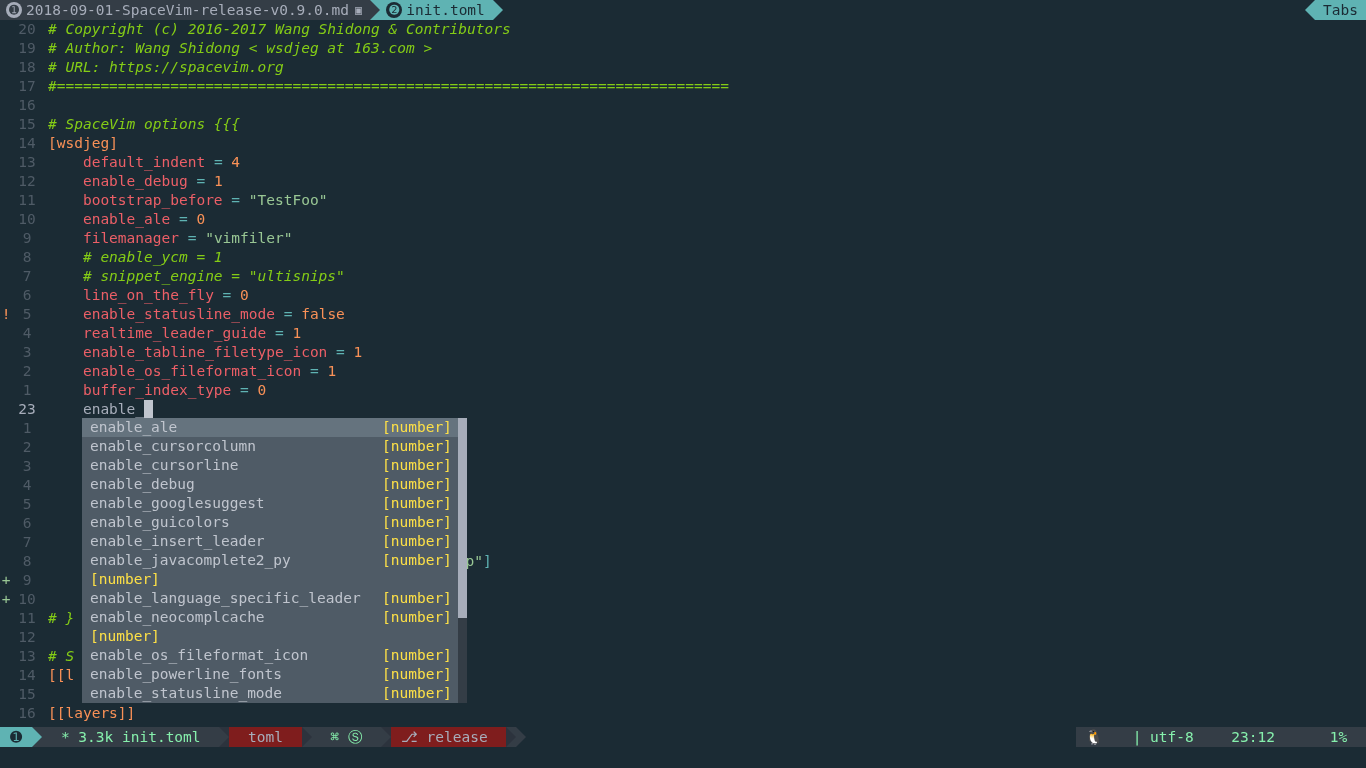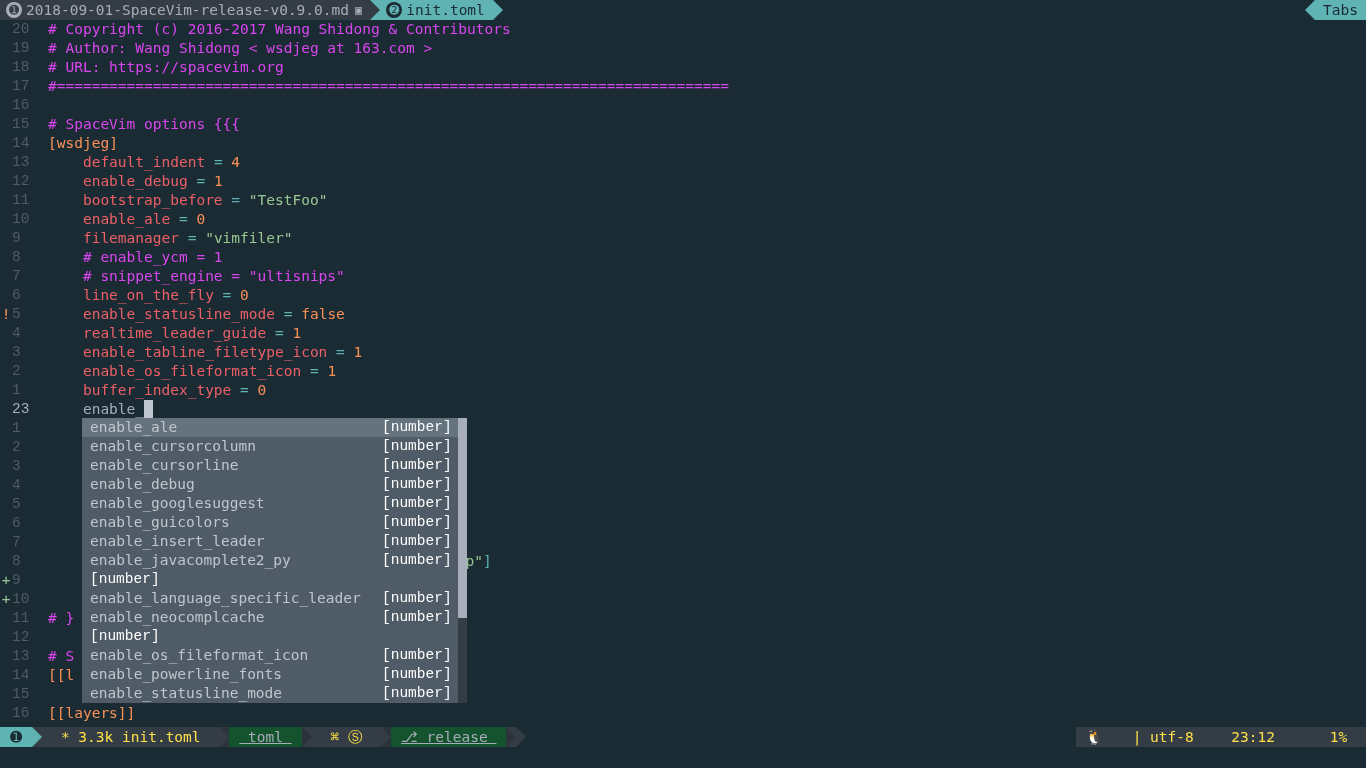--- a/index.html
+++ b/index.html
@@ -73,28 +73,27 @@
   }
   .sign {
     width: 12px;
     text-align: center;
     color: #5fb3b3;
   }
   .sign.warn { color:#f99157; }
   .sign.add { color:#99c794; }
   .lnum {
     width: 36px;
-    text-align: left;
+    text-align: center;
     padding-right: 6px;
     color: #4f5b66;
-    font-family: Liberation Mono, monospace;
   }
   .line.current .lnum { color:#a7adba; }
   .code { flex:1; }
-  .c-comment { color:#d946ef; }
+  .c-comment { color:#84cc16;font-style:italic; }
   .c-orange { color:#f99157; }
   .c-red { color:#ec5f67; }
   .c-teal { color:#5fb3b3; }
   .c-green { color:#99c794; }
   .c-fg { color:#a7adba; }
   .cursor { background:#c0c5ce; color:#1b2b34; display:inline-block; width:9px; height:19px; vertical-align:bottom;}
   
   .popup {
     position: absolute;
     left: 82px;
@@ -105,21 +104,21 @@
   }
   .popup-inner { }
   .popup-row {
     display:flex;
     height:19px;
     align-items:center;
     padding: 0 6px 0 8px;
   }
   .popup-row.sel { background:#65737e; }
   .popup-name { width: 292px; white-space:pre; }
-  .popup-kind { color:#ffffff;font-family:Liberation Mono, monospace; }
+  .popup-kind { color:#fde047; }
   .popup-scroll {
     width:9px;
     background:#343d46;
     position:relative;
   }
   .popup-thumb {
     position:absolute;left:0;top:0;width:9px;height:200px;background:#a7adba;
   }
   
   .statusline {
@@ -128,22 +127,22 @@
     height:20px;
     display:flex;
     align-items:stretch;
     background:#343d46;
     color:#a7adba;
   }
   .sl-seg {
     display:inline-flex;align-items:center;padding:0 10px;height:20px;white-space:pre;
   }
   .sl-teal { background:#5fb3b3;color:#1b2b34; }
-  .sl-grey { background:#343d46;color:#fde047; }
-  .sl-dark { background:#14532d;color:#a7adba;text-decoration:underline; }
+  .sl-grey { background:#343d46;color:#86efac; }
+  .sl-dark { background:#7f1d1d;color:#a7adba; }
   .sl-sep-r {
     width:0;height:0;border-top:10px solid transparent;border-bottom:10px solid transparent;
   }
   .sep-teal-grey { border-left:10px solid #5fb3b3; background:#343d46;}
   .sep-grey-grey { border-left:10px solid #343d46; background:#2c333d;}
   .sep-dark-grey { border-left:10px solid #2c333d; background:#343d46;}
   .sep-grey-dark2 { border-left:10px solid #343d46; background:#1b2b34;}
   .sl-filler { flex:1; background:#1b2b34;}
   .sl-right { display:flex; }
   .cmdline {

